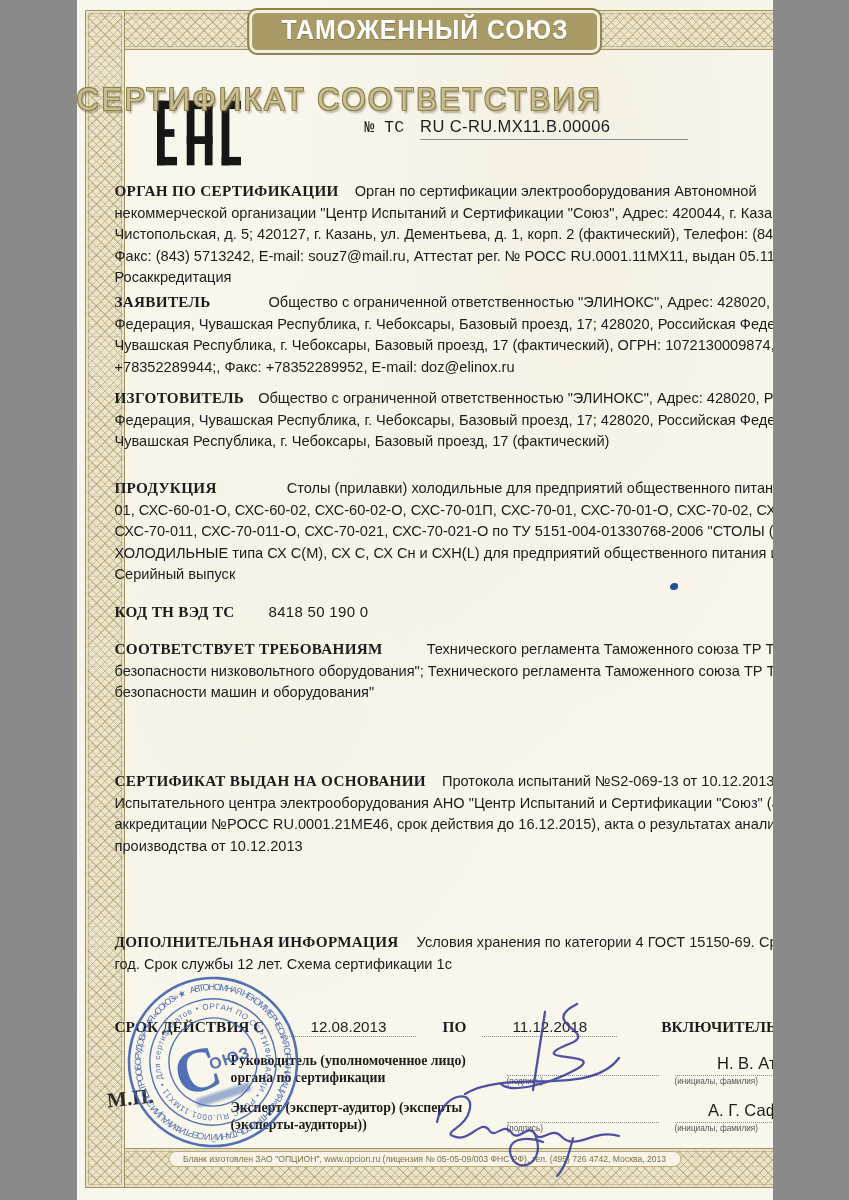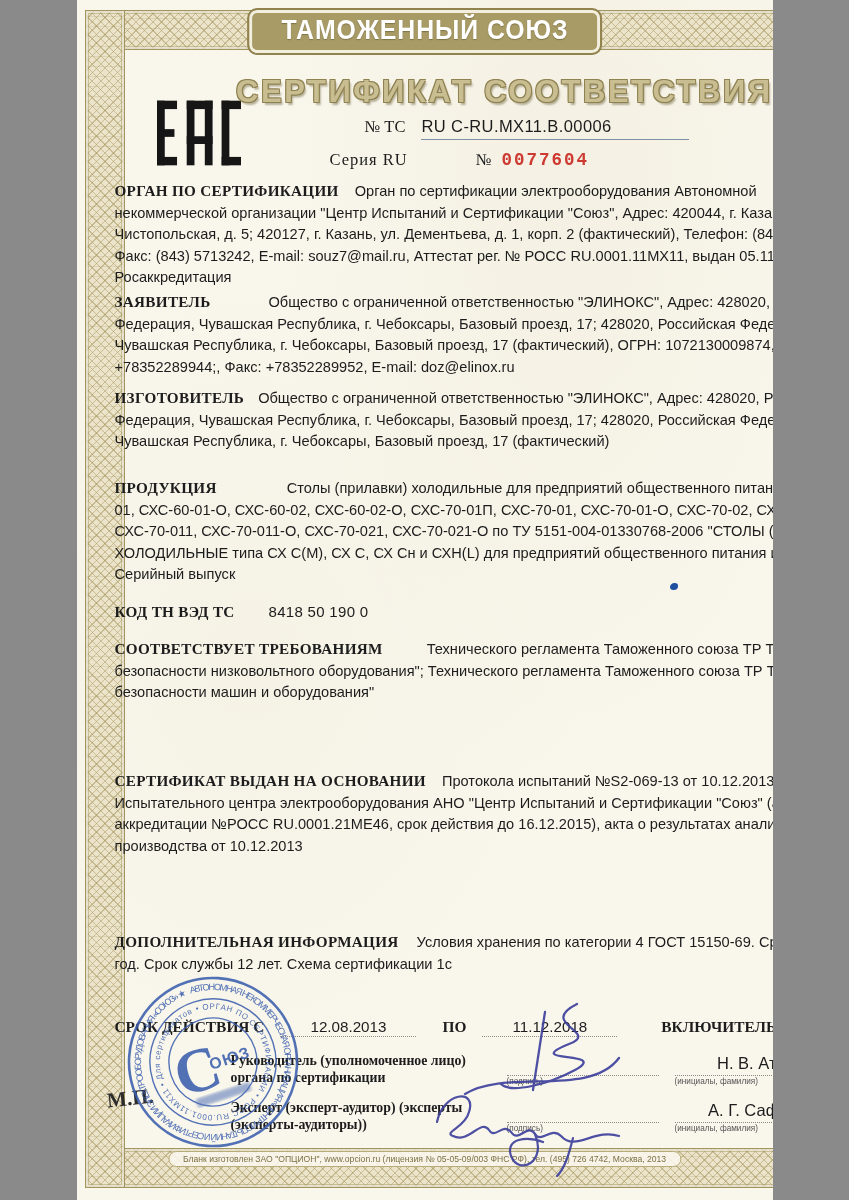--- a/index.html
+++ b/index.html
@@ -32,27 +32,27 @@
     background:#a89b66;border:2px solid #91834e;border-radius:10px;
     box-shadow:inset 0 0 0 3px #f3efdf;padding:5px 20px 7px;z-index:4;white-space:nowrap;
   }
   .badge span{
     color:#fff;font-weight:bold;font-size:27px;letter-spacing:1px;
     display:inline-block;transform:scaleX(.92);transform-origin:center;
     text-shadow:0 1px 1px rgba(90,80,40,.5);
   }
   .eac{position:absolute;left:80px;top:88px;z-index:2;}
   .title{
-    position:absolute;top:74px;left:0;width:100%;text-align:right;z-index:2;
-    font-weight:bold;font-size:31px;letter-spacing:2.5px;color:#c9bd92;
+    position:absolute;top:82px;left:0;width:100%;text-align:left;z-index:2;
+    font-weight:normal;font-size:31px;letter-spacing:2.5px;color:#c9bd92;
     text-shadow:-1px -1px 0 #8f8251, 1px -1px 0 #8f8251, -1px 1px 0 #8f8251,
                  1px 1px 0 #8f8251, 2px 3px 2px rgba(100,90,50,.45);
   }
   .cert-row{position:absolute;top:117px;left:288px;z-index:2;font-size:16.5px;display:flex;align-items:baseline;}
-  .cert-row .lab{font-family:Liberation Serif, serif;margin-right:16px;}
+  .cert-row .lab{font-family:Liberation Mono, monospace;margin-right:16px;}
   .cert-row .val{display:inline-block;width:268px;border-bottom:1.4px solid #7e8fa6;padding-bottom:3px;letter-spacing:.4px;}
   .series-row{position:absolute;top:150px;left:253px;z-index:2;font-size:16.5px;display:flex;align-items:baseline;}
   .series-row .lab{font-family:"Liberation Serif",serif;margin-right:68px;letter-spacing:1px;}
   .series-row .nosign{font-family:"Liberation Serif",serif;margin-right:10px;}
   .series-row .num{font-family:"Liberation Mono",monospace;font-weight:bold;font-size:17.5px;letter-spacing:2px;color:#cd3a31;}
   
   .sec{position:absolute;left:38px;width:758px;font-size:14.6px;line-height:21.6px;margin:0;z-index:2;}
   .slabel{font-family:"Liberation Serif",serif;font-weight:bold;font-size:15.2px;letter-spacing:.3px;}
   .codeval{font-size:15px;letter-spacing:.3px;}
   
@@ -109,25 +109,20 @@
     </svg>
   </div>
 
   <div class="title">СЕРТИФИКАТ СООТВЕТСТВИЯ</div>
 
   <div class="cert-row">
     <span class="lab">№ ТС</span>
     <span class="val">RU C-RU.MX11.B.00006</span>
   </div>
 
-  <div class="series-row">
-    <span class="lab">Серия RU</span>
-    <span class="nosign">№</span>
-    <span class="num">0077604</span>
-  </div>
 
   <p class="sec" style="top:180px">
     <span class="slabel" style="margin-right:16px">ОРГАН ПО СЕРТИФИКАЦИИ</span><span>Орган по сертификации электрооборудования Автономной некоммерческой организации "Центр Испытаний и Сертификации "Союз",  Адрес: 420044, г. Казань, ул. Чистопольская, д. 5; 420127, г. Казань, ул. Дементьева, д. 1, корп. 2 (фактический),  Телефон: (843) 5713242;,  Факс: (843) 5713242,  E-mail: souz7@mail.ru,  Аттестат рег. № РОСС RU.0001.11MX11,  выдан 05.11.2013; Росаккредитация</span>
   </p>
 
   <p class="sec" style="top:291px">
     <span class="slabel" style="margin-right:58px">ЗАЯВИТЕЛЬ</span><span>Общество с ограниченной ответственностью "ЭЛИНОКС",  Адрес: 428020, Российская Федерация, Чувашская Республика, г. Чебоксары, Базовый проезд, 17; 428020, Российская Федерация, Чувашская Республика, г. Чебоксары, Базовый проезд, 17 (фактический),  ОГРН: 1072130009874,  Телефон: +78352289944;,  Факс: +78352289952,  E-mail: doz@elinox.ru</span>
   </p>
 
   <p class="sec" style="top:387px">

